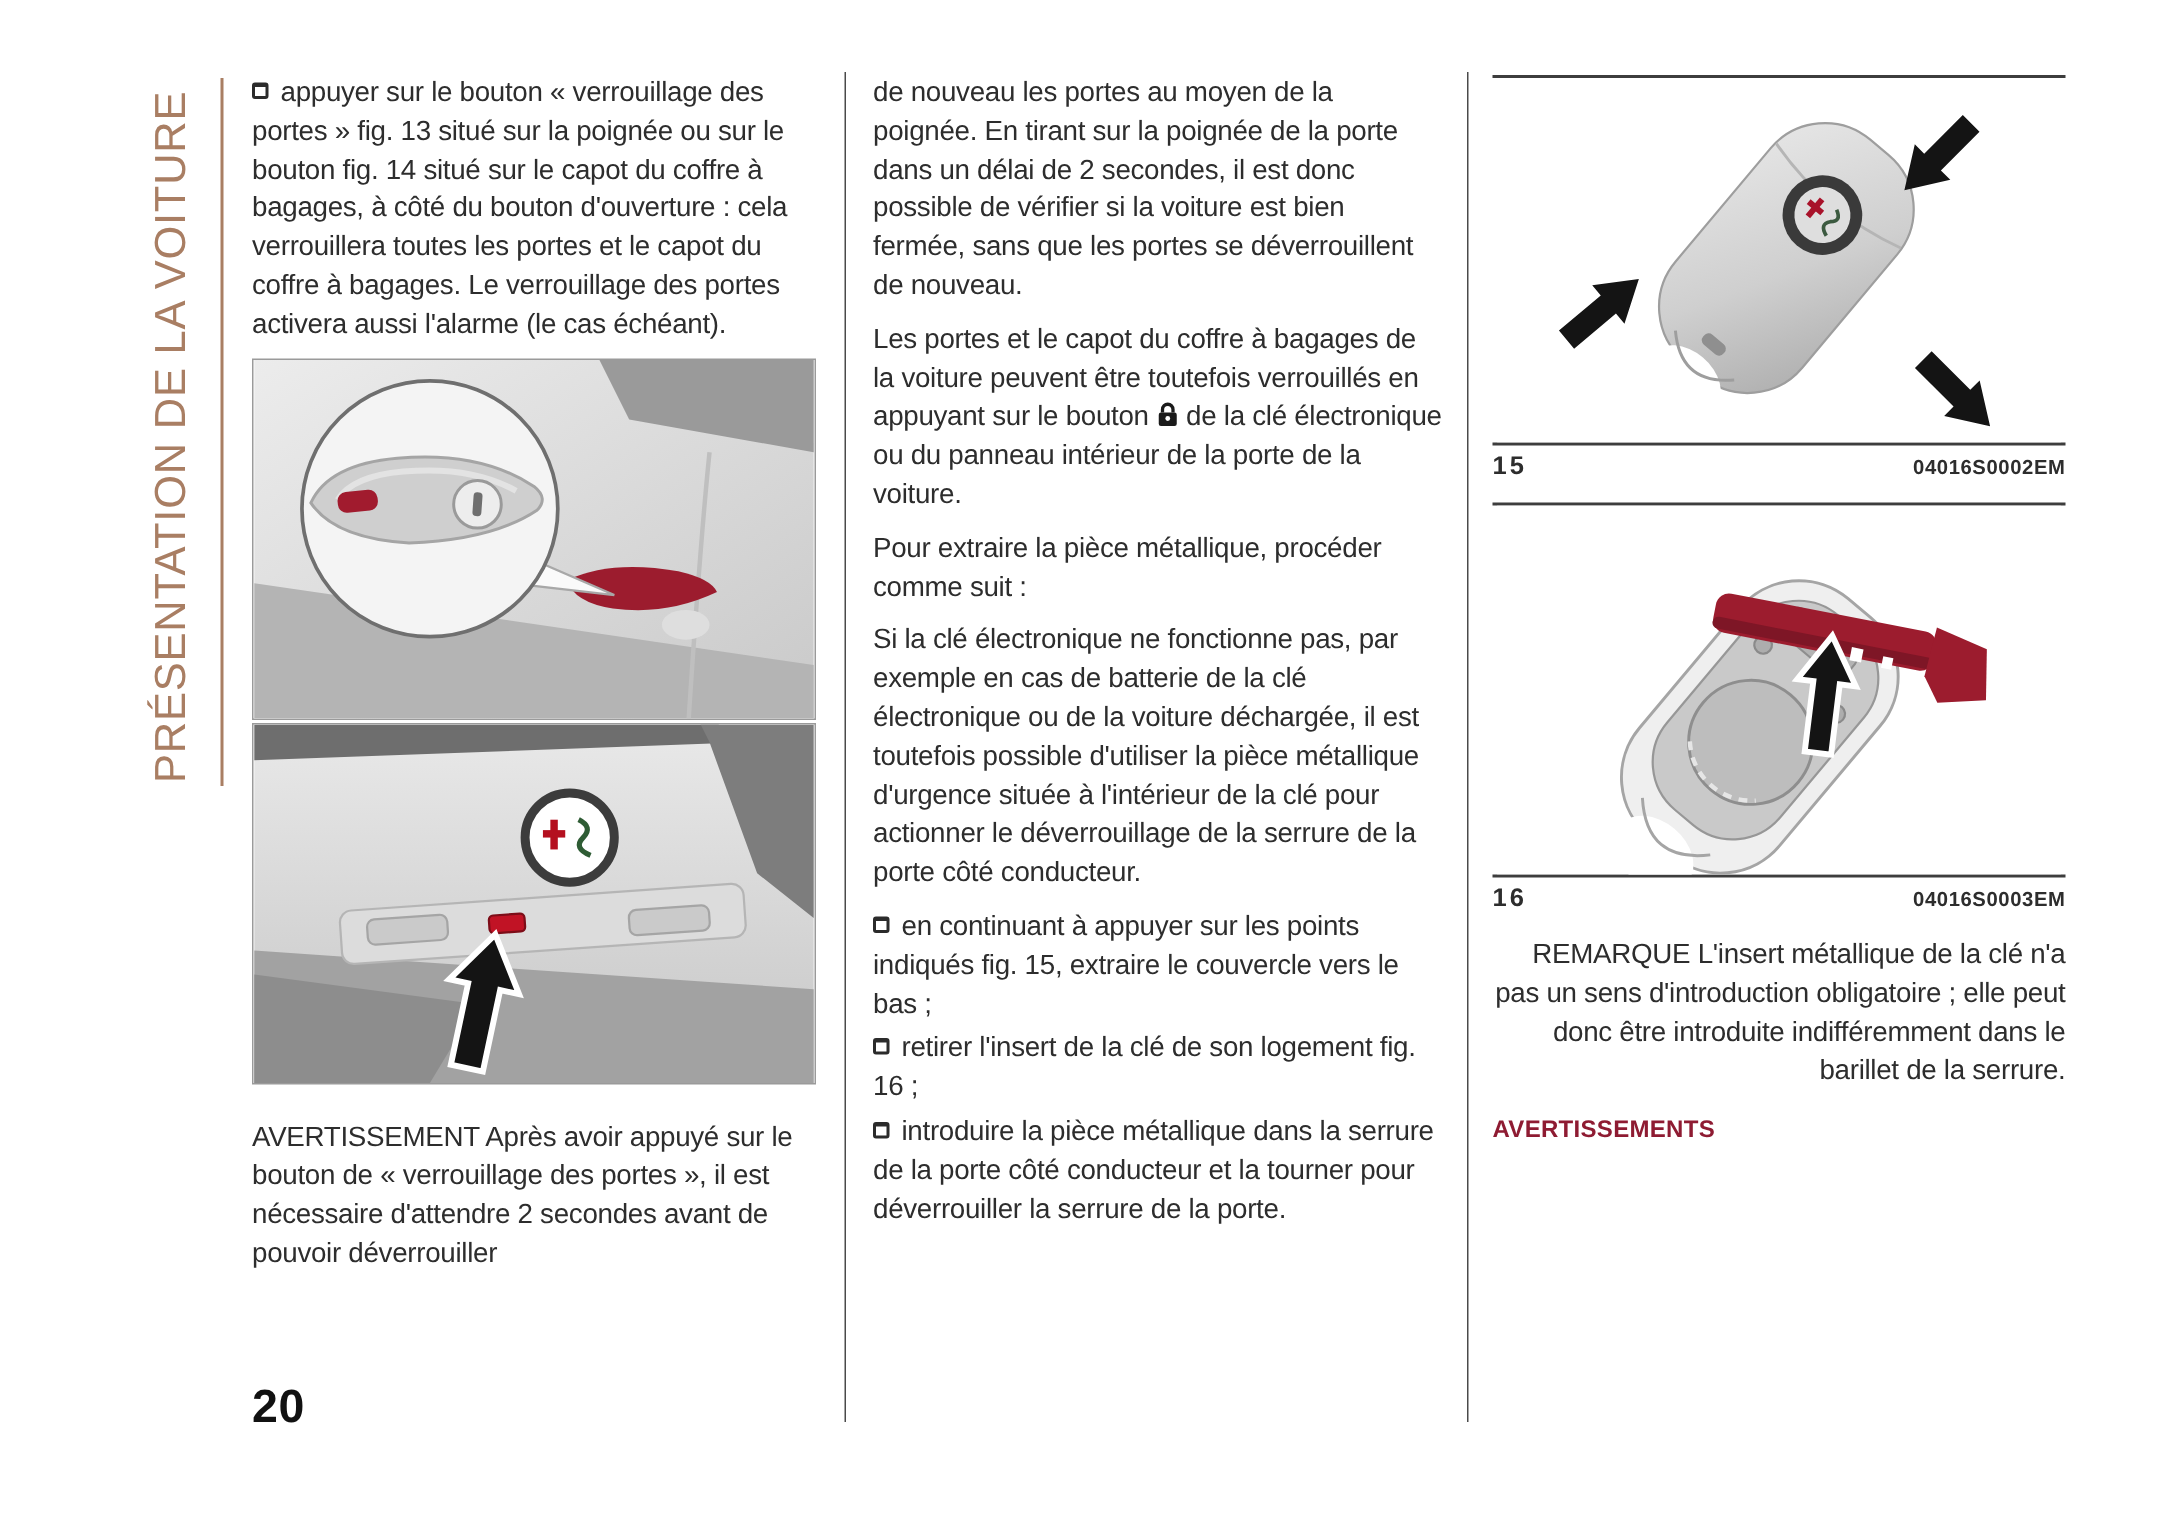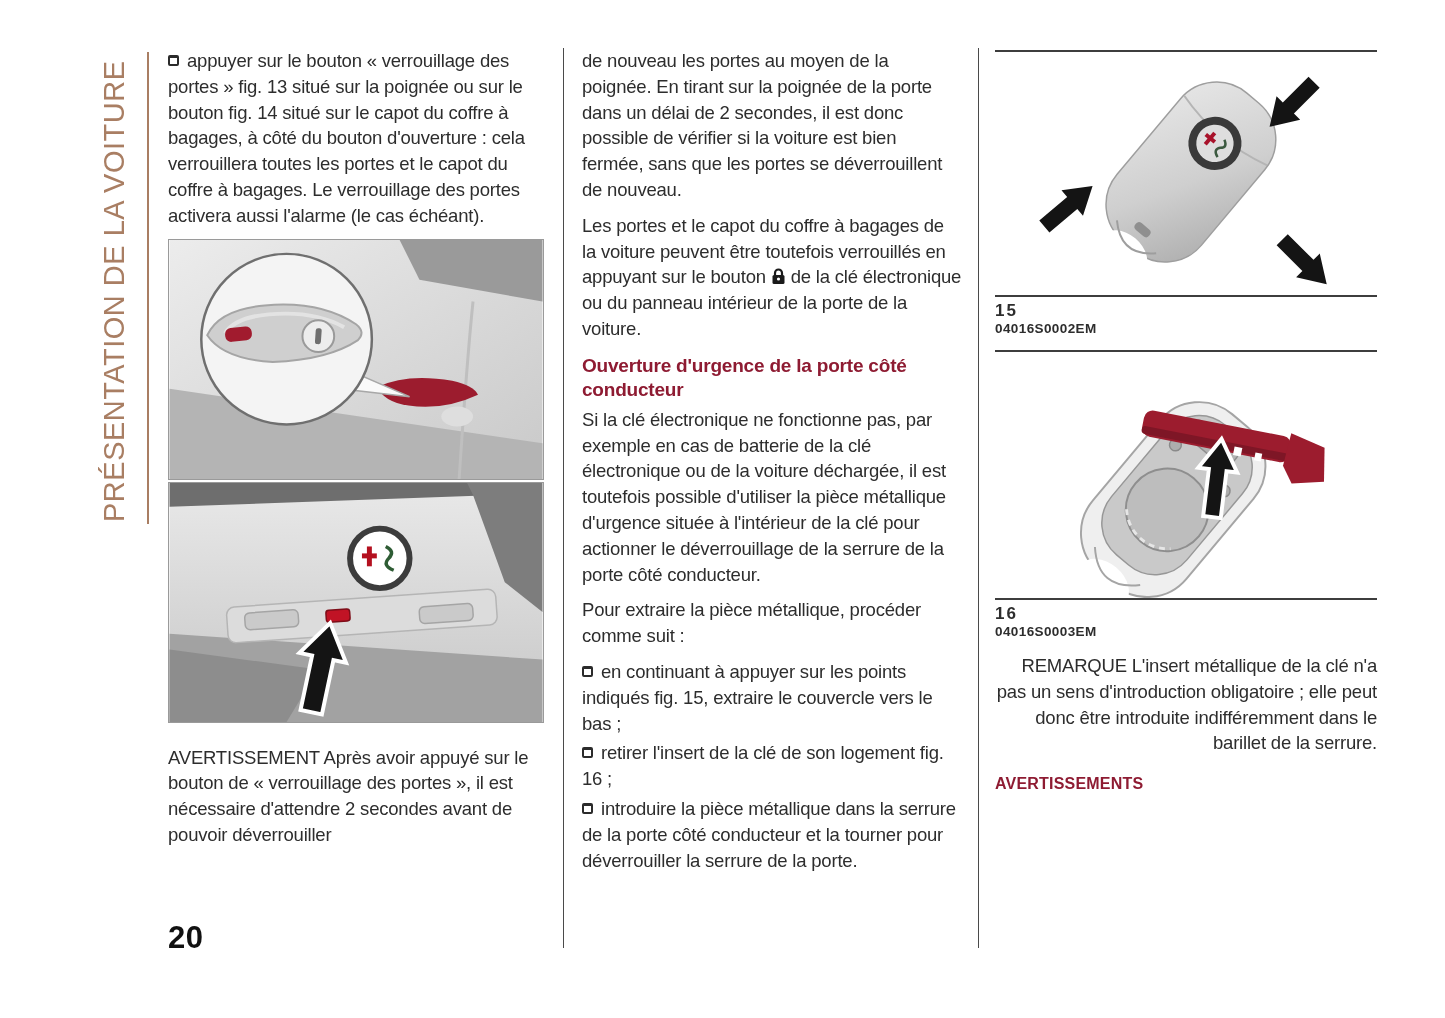--- a/index.html
+++ b/index.html
@@ -41,21 +41,21 @@
   }
 
   h3.red {
     color:#8e1b32; font-size:19px; line-height:24px;
     margin:12px 0 5px 0; letter-spacing:-0.2px;
   }
   h3.caps { text-transform:none; font-size:16px; letter-spacing:0.2px; margin:16px 0 6px 0; }
 
   .figure { margin-top:2px; }
   .figframe { border:1px solid #9a9a9a; display:block; }
-  .figcap { display:flex; justify-content:space-between; align-items:baseline; margin:4px 0 14px 0;flex-direction:column; }
+  .figcap { display:flex; justify-content:space-between; align-items:baseline; margin:4px 0 14px 0; }
   .fignum { font-size:17px; font-weight:600; letter-spacing:2px; }
   .figcode { font-size:13.5px; font-weight:700; letter-spacing:0.4px; }
   .ruletop { border-top:2px solid #3d3d3d; }
   .rulebot { border-bottom:2px solid #3d3d3d; }
 
   .pagenum { position:absolute; left:168px; top:920px; font-size:31px; font-weight:800; letter-spacing:0.5px; color:#111; }
 
   .lockicon { display:inline-block; vertical-align:-2px; }
 </style>
 </head>
@@ -140,24 +140,23 @@
   <div class="col col2">
     <p class="body">de nouveau les portes au moyen de la poignée. En tirant sur la poignée de la porte dans un délai de 2 secondes, il est donc possible de vérifier si la voiture est bien fermée, sans que les portes se déverrouillent de nouveau.</p>
     <p class="body"><span>Les portes et le capot du coffre à bagages de la voiture peuvent être toutefois verrouillés en appuyant sur le bouton</span>
       <svg class="lockicon" width="15" height="17" viewBox="0 0 15 17">
         <path d="M4 7 V5 a3.5 3.5 0 0 1 7 0 V7" fill="none" stroke="#1a1a1a" stroke-width="2.2"></path>
         <rect x="1.5" y="7" width="12" height="9" rx="1.5" fill="#1a1a1a"></rect>
         <circle cx="7.5" cy="11" r="1.6" fill="#ffffff"></circle>
       </svg>
       <span>de la clé électronique ou du panneau intérieur de la porte de la voiture.</span></p>
 
-    <h3 class="red">Ouverture d'urgence de la porte côté conducteur</h3>
-
+
+    <p class="body">Pour extraire la pièce métallique, procéder comme suit :</p>
     <p class="body">Si la clé électronique ne fonctionne pas, par exemple en cas de batterie de la clé électronique ou de la voiture déchargée, il est toutefois possible d'utiliser la pièce métallique d'urgence située à l'intérieur de la clé pour actionner le déverrouillage de la serrure de la porte côté conducteur.</p>
-    <p class="body">Pour extraire la pièce métallique, procéder comme suit :</p>
 
     <p class="body tight"><span class="sq"></span><span>en continuant à appuyer sur les points indiqués fig. 15, extraire le couvercle vers le bas ;</span></p>
     <p class="body tight"><span class="sq"></span><span>retirer l'insert de la clé de son logement fig. 16 ;</span></p>
     <p class="body tight"><span class="sq"></span><span>introduire la pièce métallique dans la serrure de la porte côté conducteur et la tourner pour déverrouiller la serrure de la porte.</span></p>
   </div>
 
   <div class="col col3">
 
     <div class="figure">
       <svg class="ruletop rulebot" width="382" height="247" viewBox="0 0 382 247" style="display:block;">

